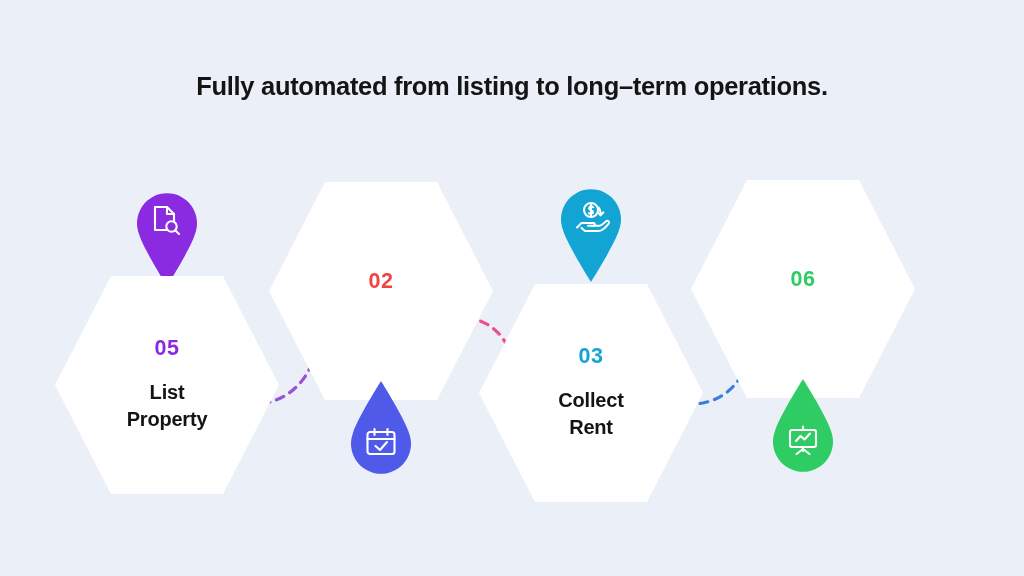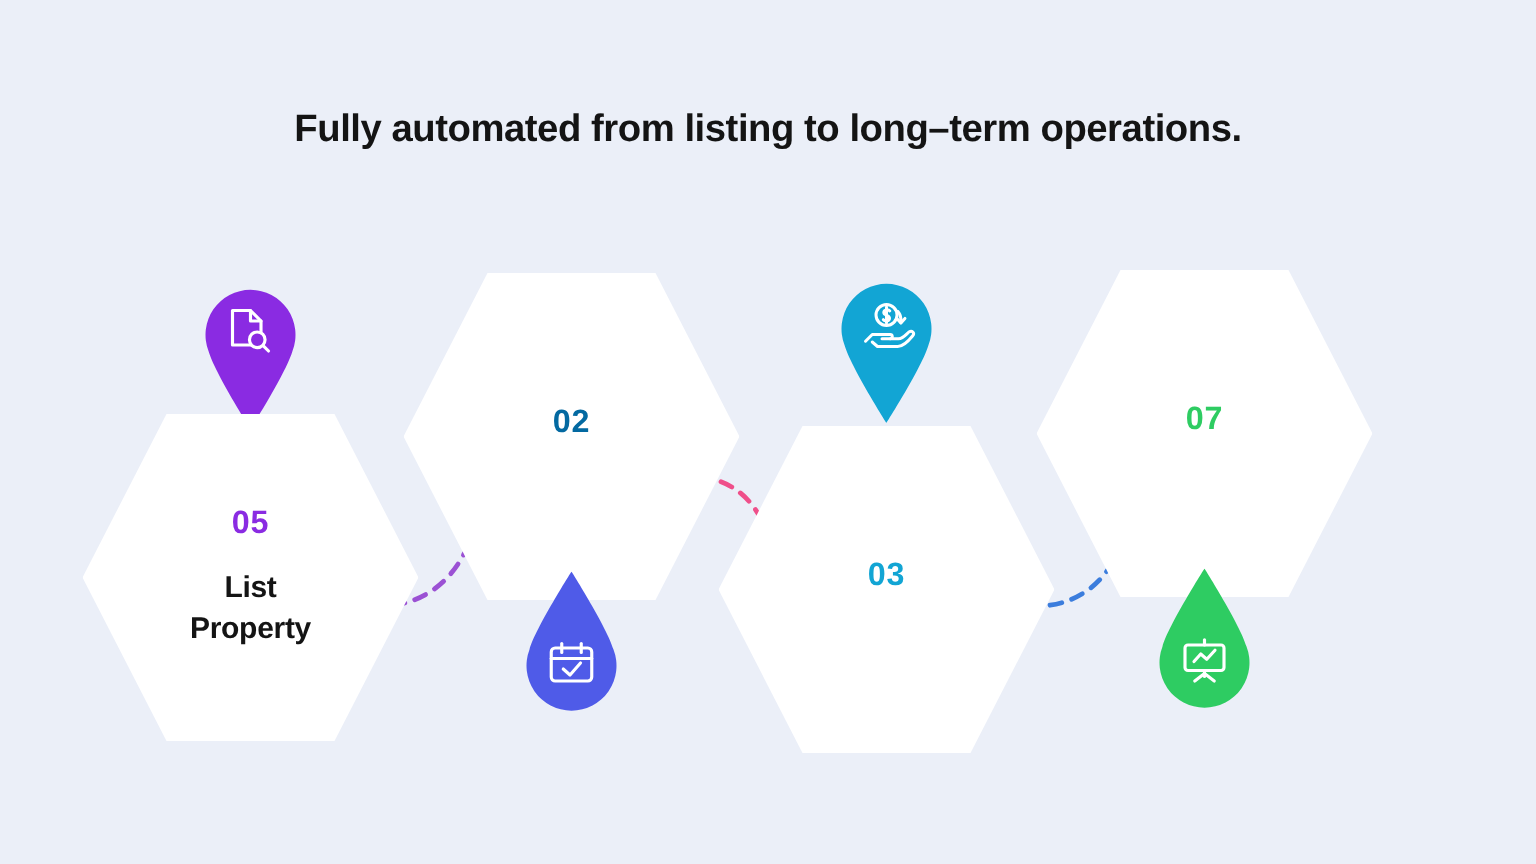--- a/index.html
+++ b/index.html
@@ -133,21 +133,21 @@
         <div class="step-label">List
 Property</div>
       </div>
     </div>
   </div>
 
   <div class="step" style="left:0;top:0;">
 
     <div class="hex" style="left:269px; top:182px;">
       <div class="hex-inner">
-        <div class="step-num" style="color:#0369a1">02</div>
+        <div class="step-num" style="color:#ef4444">02</div>
       </div>
     </div>
 
     <div class="pin up" style="left:347px; top:381px;">
       <svg viewBox="0 0 68 96" xmlns="http://www.w3.org/2000/svg">
         <path d="M34,0 C34,0 10,38 6,52 A30,30 0 1 0 62,52 C58,38 34,0 34,0 Z" fill="#4f5be8"></path>
         <g stroke="#ffffff" stroke-width="2.1" fill="none" stroke-linecap="round" stroke-linejoin="round" transform="translate(19,47)">
           <rect x="1.5" y="4" width="27" height="22" rx="2.6"></rect>
           <line x1="1.5" y1="11" x2="28.5" y2="11"></line>
           <line x1="8.5" y1="1" x2="8.5" y2="7"></line>
@@ -171,29 +171,31 @@
           <polyline points="22.9,11.3 25.6,14.4 28.3,11.3"></polyline>
           <path d="M2,26.5 L6.5,22 L14,22 L18.5,22 C20,22 20.6,24.6 18.5,24.8 L13,24.8"></path>
           <path d="M18.5,24.8 L24,24.8 C27,24.8 29.5,21.5 31,20.3 C33,18.9 35,21 33.5,22.8 C31.8,24.9 27,30 23.5,30 L10,30 L6.5,27"></path>
         </g>
       </svg>
     </div>
 
     <div class="hex" style="left:479px; top:272px;margin-top:12px;">
       <div class="hex-inner">
         <div class="step-num" style="color:#12a5d4">03</div>
+        <div class="step-label">Collect
+Rent</div>
       </div>
     </div>
   </div>
 
   <div class="step" style="left:0;top:0;">
 
     <div class="hex" style="left:691px; top:180px;">
       <div class="hex-inner">
-        <div class="step-num" style="color:#2ecc62">07</div>
+        <div class="step-num" style="color:#2ecc62">06</div>
       </div>
     </div>
 
     <div class="pin up" style="left:769px; top:379px;">
       <svg viewBox="0 0 68 96" xmlns="http://www.w3.org/2000/svg">
         <path d="M34,0 C34,0 10,38 6,52 A30,30 0 1 0 62,52 C58,38 34,0 34,0 Z" fill="#2ecc62"></path>
         <g stroke="#ffffff" stroke-width="2.1" fill="none" stroke-linecap="round" stroke-linejoin="round" transform="translate(19,46)">
           <line x1="15" y1="1.5" x2="15" y2="5"></line>
           <rect x="2" y="5" width="26" height="17" rx="2"></rect>
           <polyline points="8,16 12.5,11 16.5,14.5 22,8.5"></polyline>

